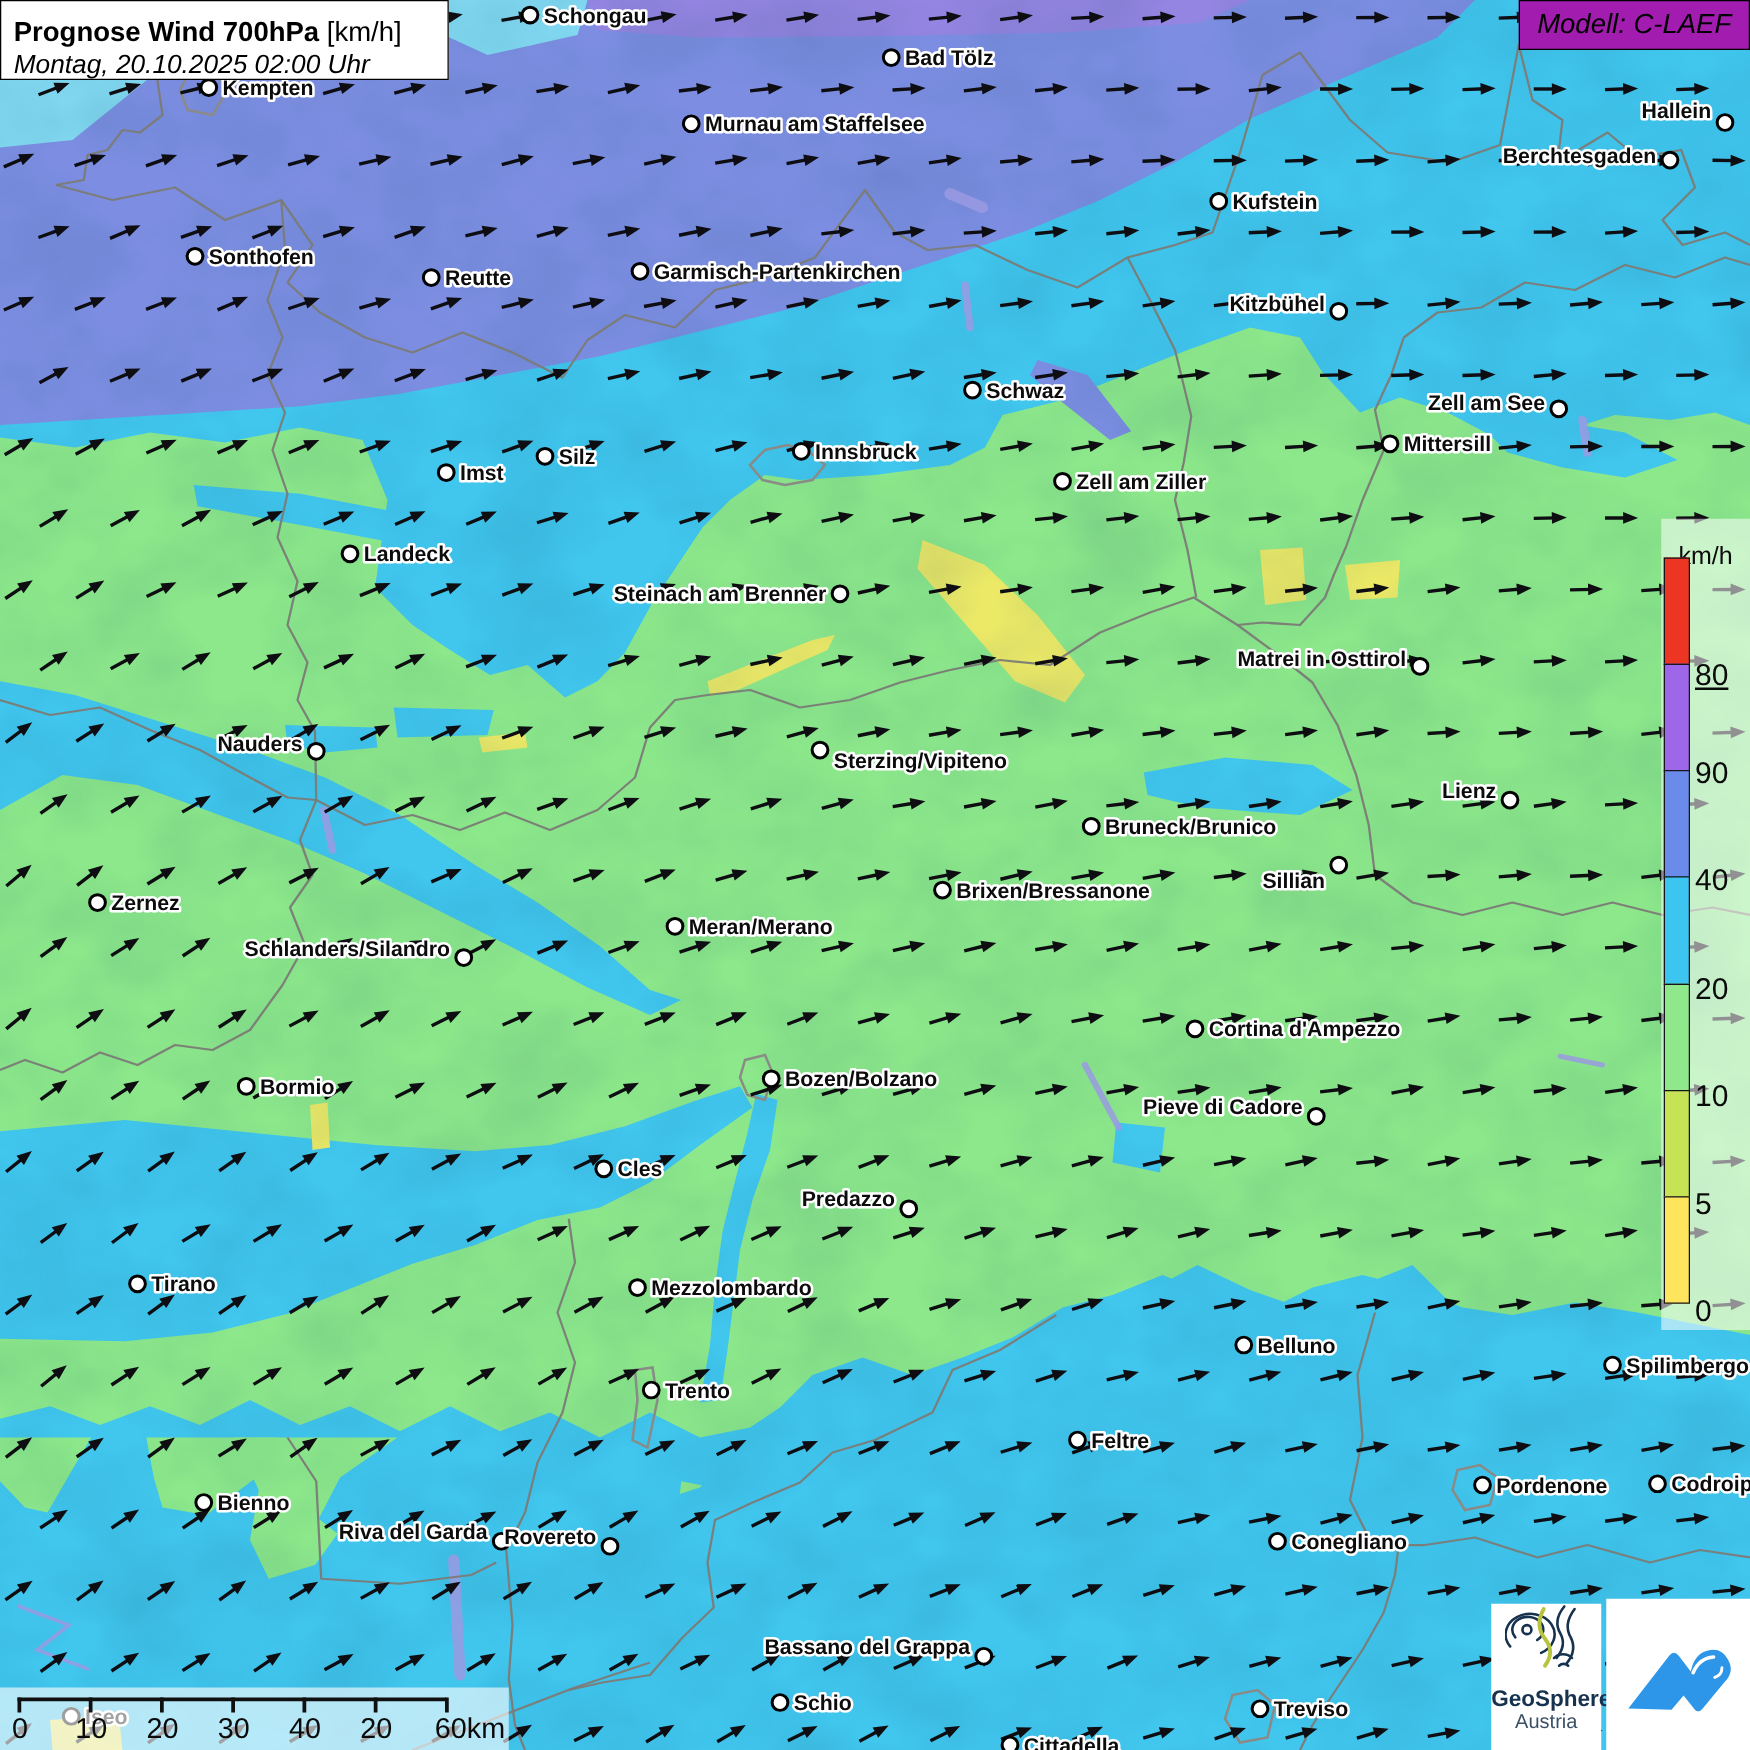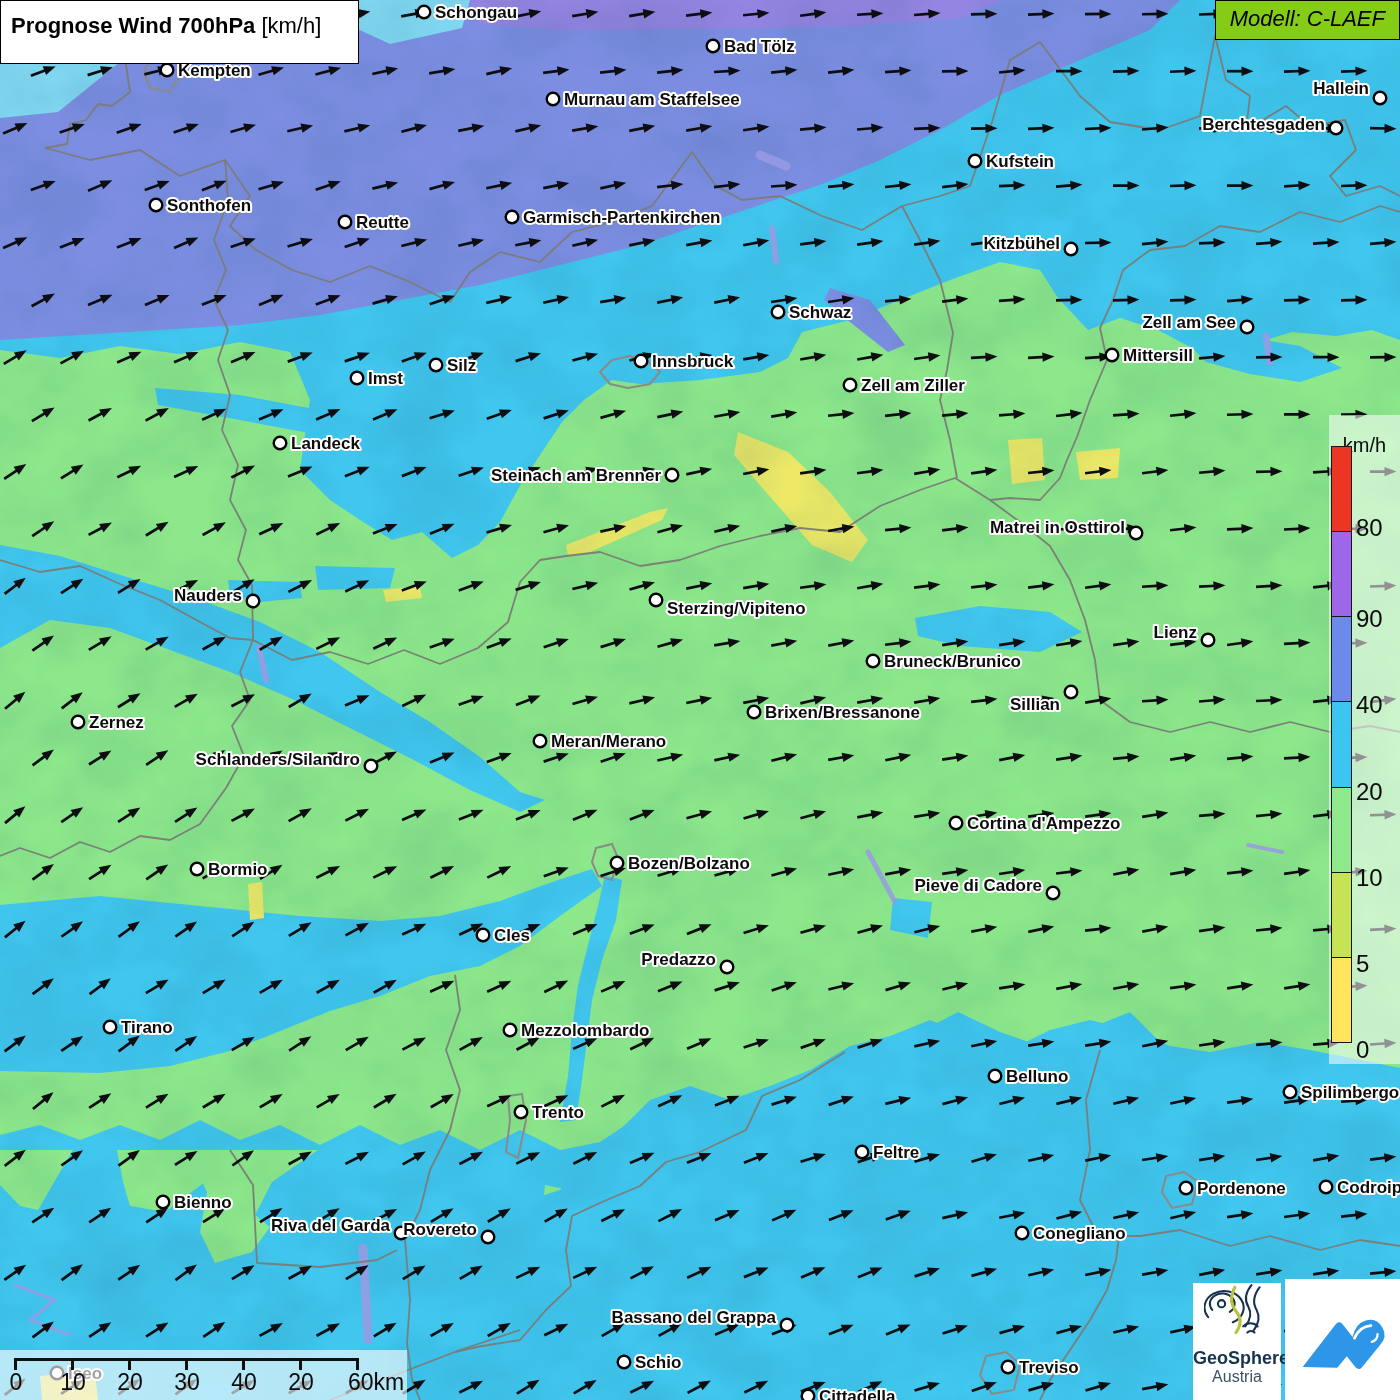--- a/index.html
+++ b/index.html
@@ -6,21 +6,21 @@
   .stage{position:relative;width:1400px;height:1400px;overflow:hidden;
          font-family:"Liberation Sans",sans-serif;background:#41c6ee;}
   .stage svg.map{position:absolute;inset:0;display:block;}
   .panel{position:absolute;box-sizing:border-box;}
   .title-box{left:0;top:0;width:359px;height:64px;background:#fff;border:1px solid #000;
              padding:12px 10px 4px 10px;z-index:5;}
   .title-line1{font-size:22px;line-height:26px;color:#000;white-space:nowrap;}
   .title-line1 b{font-weight:bold;}
   .title-line1 .unit{font-weight:normal;}
   .title-line2{font-size:21px;line-height:26px;font-style:italic;color:#000;white-space:nowrap;}
-  .model-box{right:0;top:0;height:40px;background:#84cc16;border:1px solid #000;
+  .model-box{right:0;top:0;height:40px;background:#a21caf;border:1px solid #000;
              padding:5px 14px 0 14px;z-index:5;font-size:22px;font-style:italic;color:#000;}
   .legend-panel{left:1329px;top:415px;width:71px;height:649px;
                 background:rgba(255,255,255,0.55);z-index:4;}
   .legend-title{position:absolute;top:5px;left:0;width:100%;text-align:center;
                 font-size:20px;color:#0b0b0b;margin-top:14px;}
   .legend-bar{position:absolute;left:2px;top:32px;width:21px;}
   .legend-block{width:21px;height:86px;border:1px solid #15151a;margin-top:-1px;box-sizing:border-box;}
   .legend-label{position:absolute;left:27px;transform:translateY(-50%);font-size:24px;color:#0b0b0b;}
   .scalebar-panel{left:0;top:1350px;width:407px;height:50px;background:rgba(255,255,255,0.62);z-index:4;}
   .sb-line{position:absolute;left:14px;top:8px;width:343px;height:3px;background:#101010;}
@@ -2780,36 +2780,37 @@
         </g>
         <g>
           <circle cx="57" cy="1373" r="6.3" fill="#fff" stroke="#000" stroke-width="2.4"></circle>
           <text x="68" y="1379" text-anchor="start" font-size="17" font-weight="bold" fill="#0c0c0c" stroke="#ffffff" stroke-width="4" paint-order="stroke" stroke-linejoin="round">Iseo</text>
         </g>
       </g>
     </svg>
 
   <div class="panel title-box">
     <div class="title-line1"><b>Prognose Wind 700hPa</b><span class="unit"> [km/h]</span></div>
+    <div class="title-line2">Montag, 20.10.2025 02:00 Uhr</div>
   </div>
 
   <div class="panel model-box">Modell: C-LAEF</div>
 
   <div class="panel legend-panel" id="legend">
     <div class="legend-title">km/h</div>
     <div class="legend-bar" id="legend-bar">
         <div class="legend-block" style="background: rgb(237, 53, 36); height: 86.14px;"></div>
         <div class="legend-block" style="background: rgb(158, 103, 233); height: 86.14px;"></div>
         <div class="legend-block" style="background: rgb(106, 139, 233); height: 86.14px;"></div>
         <div class="legend-block" style="background: rgb(61, 197, 241); height: 86.14px;"></div>
         <div class="legend-block" style="background: rgb(143, 233, 140); height: 86.14px;"></div>
         <div class="legend-block" style="background: rgb(198, 227, 86); height: 86.14px;"></div>
         <div class="legend-block" style="background: rgb(255, 228, 94); height: 86.14px;"></div>
       </div>
-  <div class="legend-label" style="top: 113px;">80</div>
+  <div class="legend-label" style="top: 126px; text-decoration: underline;">80</div>
       <div class="legend-label" style="top: 204.28px;">90</div>
       <div class="legend-label" style="top: 290.42px;">40</div>
       <div class="legend-label" style="top: 376.56px;">20</div>
       <div class="legend-label" style="top: 462.7px;">10</div>
       <div class="legend-label" style="top: 548.84px;">5</div>
       <div class="legend-label" style="top: 634.98px;">0</div>
     </div>
 
   <div class="panel scalebar-panel" id="scalebar">
     <div class="sb-line"></div>

